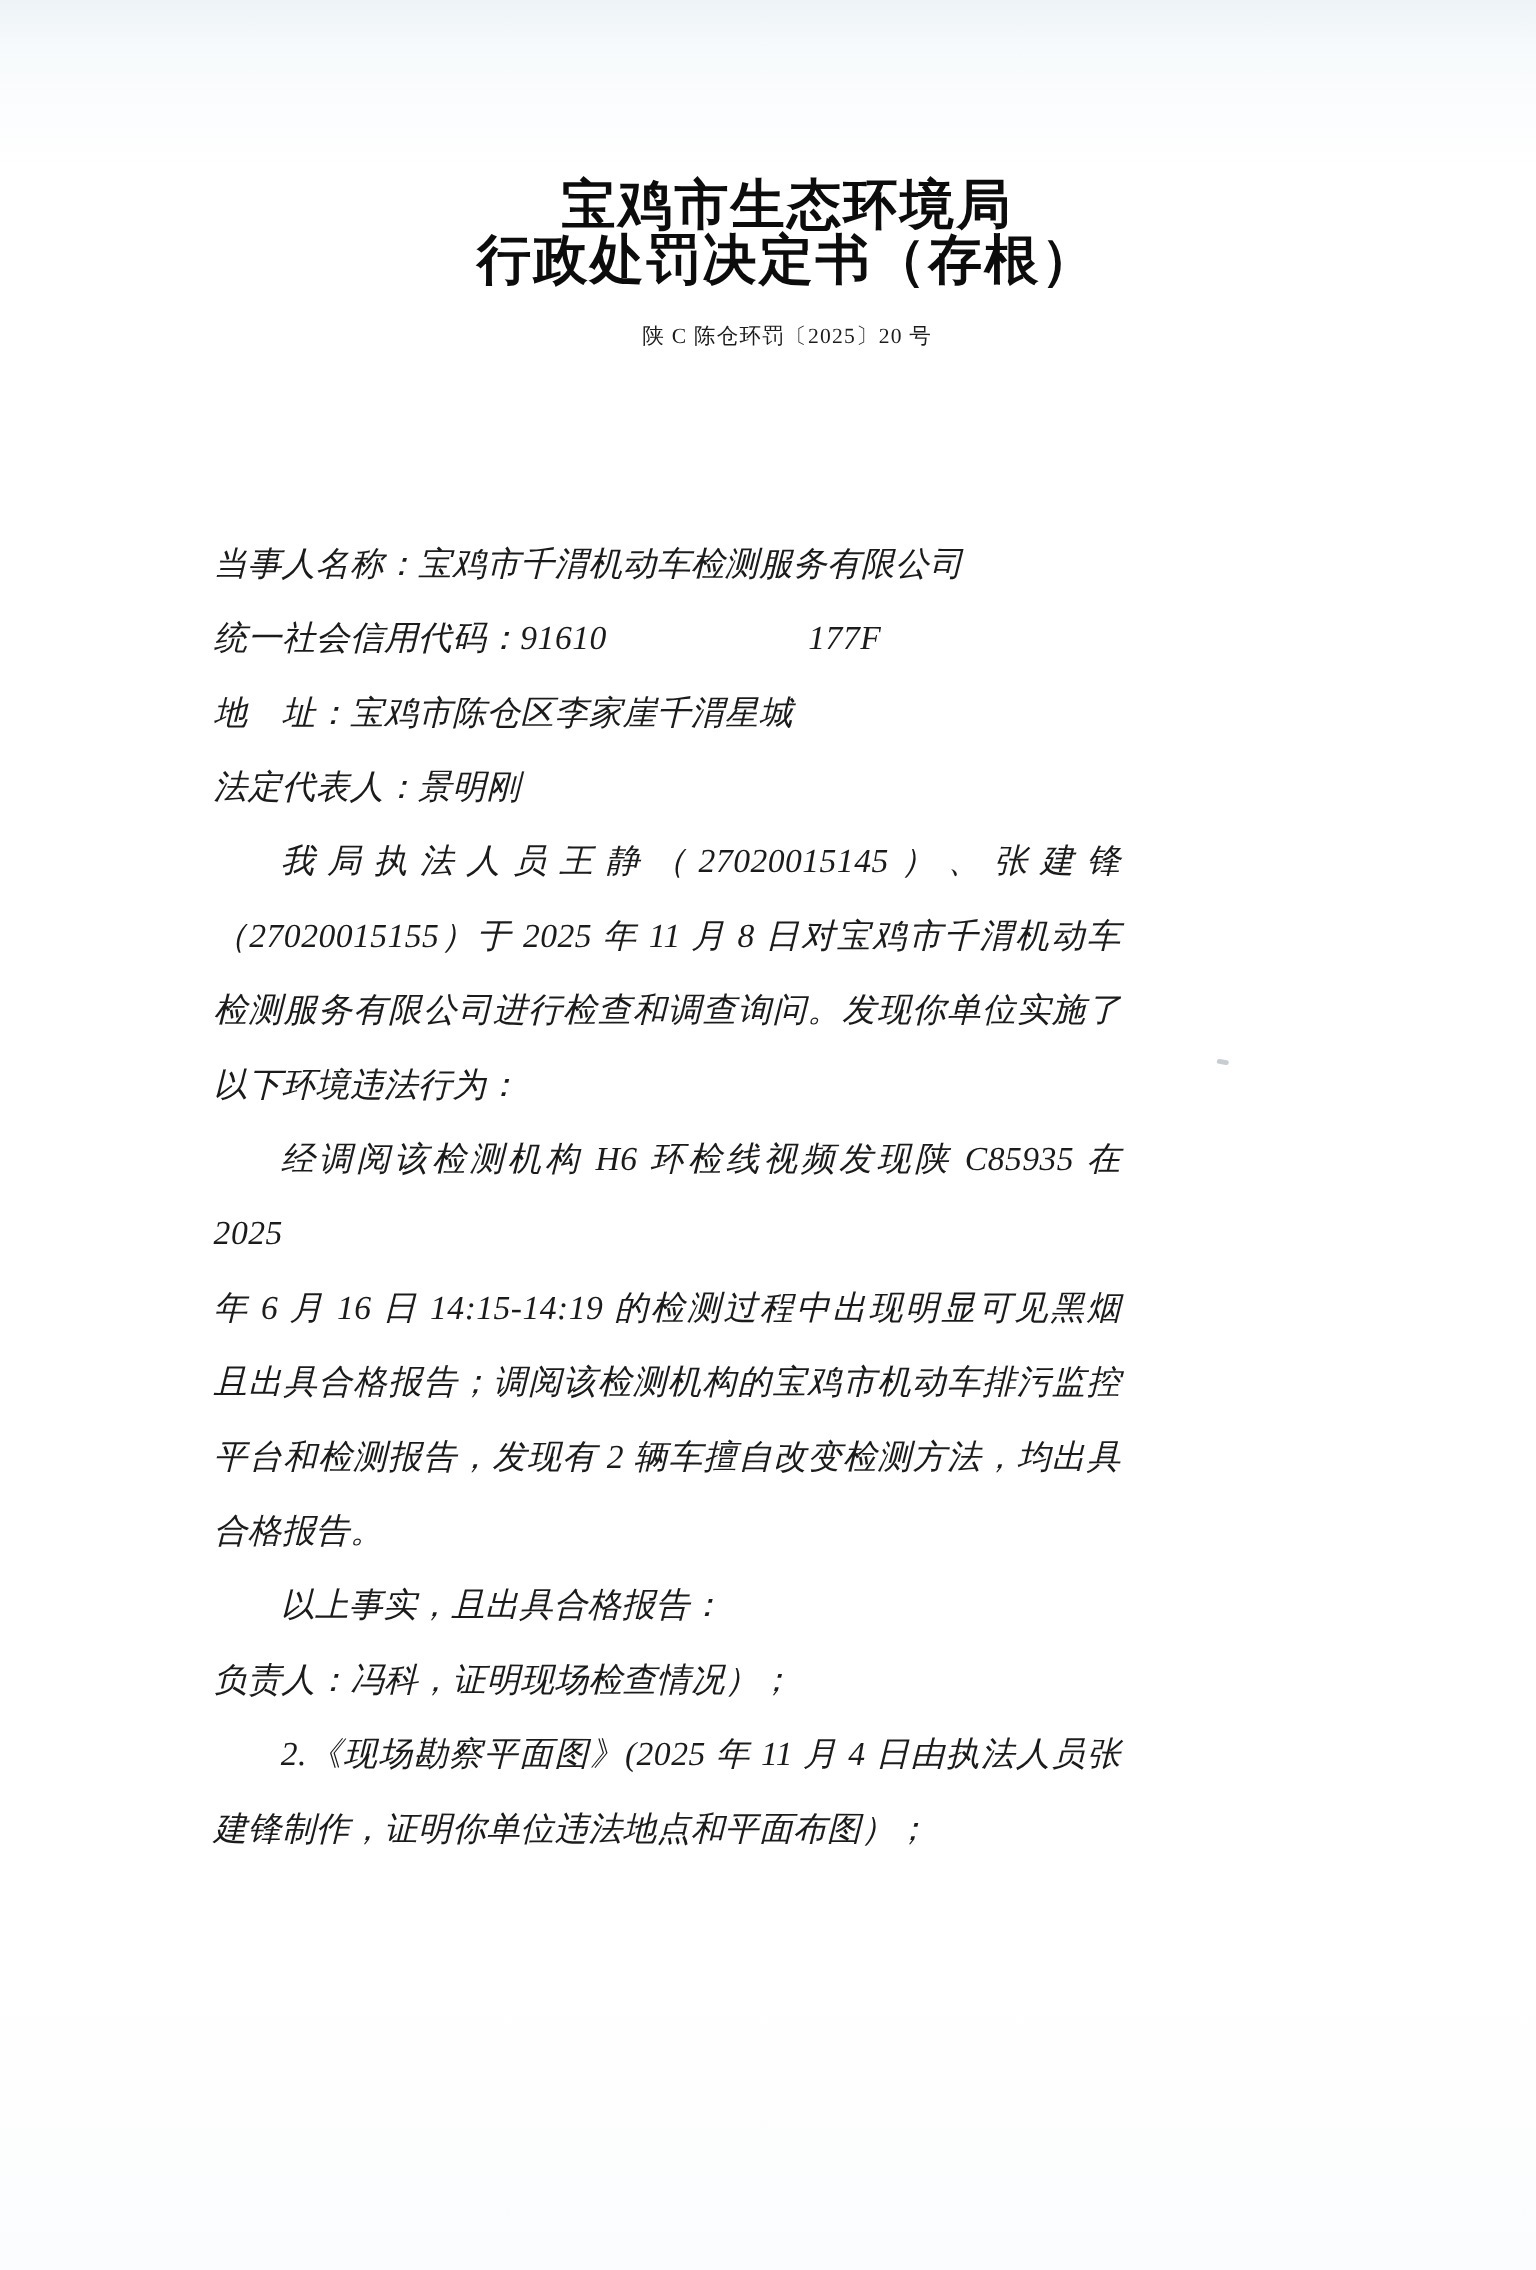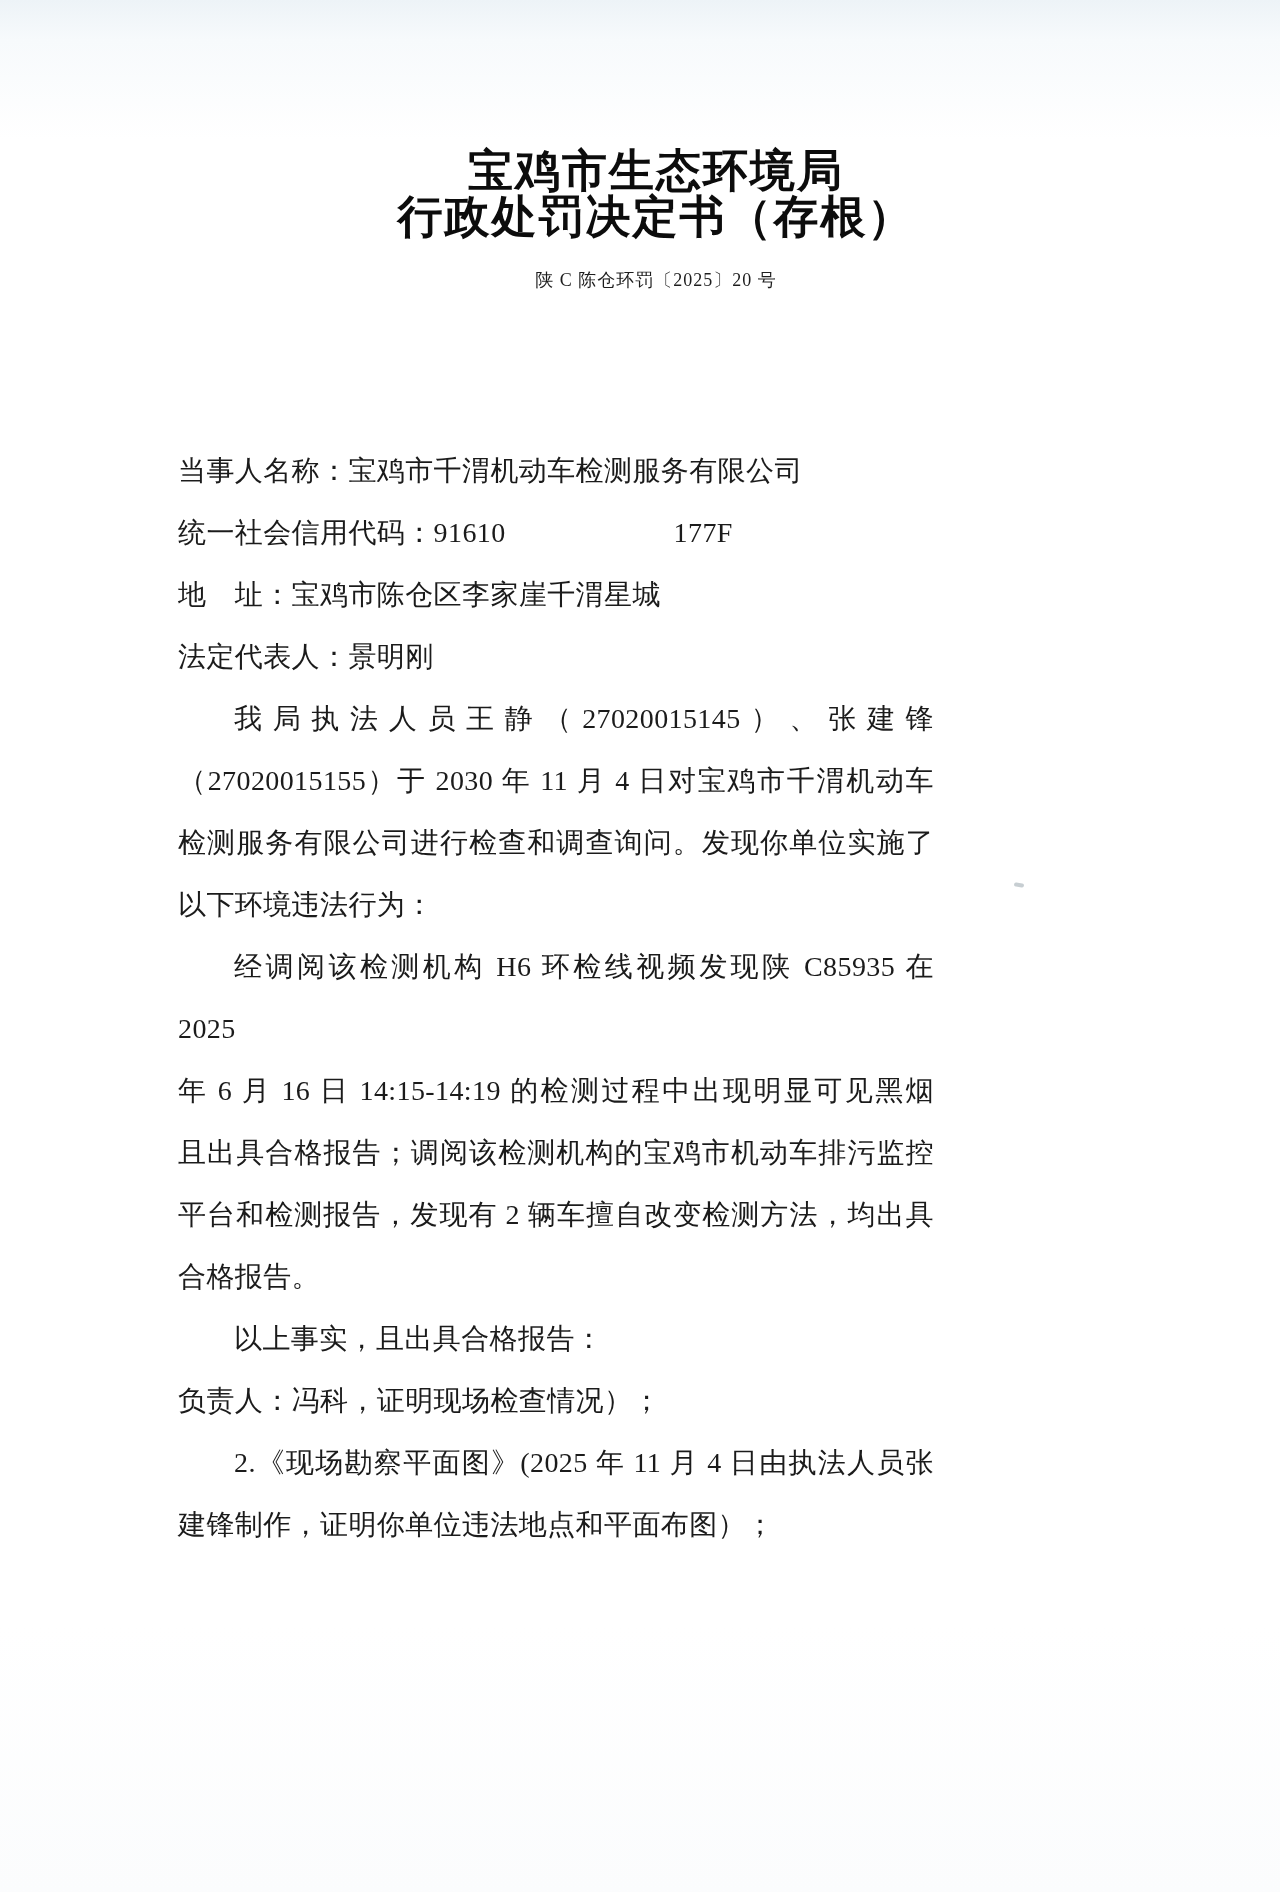--- a/index.html
+++ b/index.html
@@ -46,20 +46,21 @@
     width: 756px;
     font-family: "Liberation Serif", serif;
     font-size: 28px;
     color: #1b1b1b;
     letter-spacing: 0.4px;
   }
   .doc-line {
     min-height: 62px;
     line-height: 62px;
     white-space: pre-wrap;
+    font-style: italic;
   }
   .just { text-align: justify; text-align-last: justify; }
   .ind  { text-indent: 56px; }
   .redact-gap { display: inline-block; width: 168px; height: 1px; }
   .artifact {
     position: absolute;
     left: 1014px;
     top: 883px;
     width: 10px;
     height: 4px;
@@ -80,21 +81,21 @@
 
   <div class="body-block">
     <div class="doc-line">当事人名称：宝鸡市千渭机动车检测服务有限公司</div>
 
     <div class="doc-line"><span>统一社会信用代码：</span><span>91610</span><span class="redact-gap"></span><span>177F</span></div>
 
     <div class="doc-line">地　址：宝鸡市陈仓区李家崖千渭星城</div>
     <div class="doc-line">法定代表人：景明刚</div>
 
     <div class="doc-line ind just">我局执法人员王静（27020015145）、张建锋</div>
-    <div class="doc-line just">（27020015155）于 2030 年 11 月 4 日对宝鸡市千渭机动车</div>
+    <div class="doc-line just">（27020015155）于 2025 年 11 月 8 日对宝鸡市千渭机动车</div>
     <div class="doc-line just">检测服务有限公司进行检查和调查询问。发现你单位实施了</div>
     <div class="doc-line">以下环境违法行为：</div>
 
     <div class="doc-line ind just">经调阅该检测机构 H6 环检线视频发现陕 C85935 在 2025</div>
     <div class="doc-line just">年 6 月 16 日 14:15-14:19 的检测过程中出现明显可见黑烟</div>
     <div class="doc-line just">且出具合格报告；调阅该检测机构的宝鸡市机动车排污监控</div>
     <div class="doc-line just">平台和检测报告，发现有 2 辆车擅自改变检测方法，均出具</div>
     <div class="doc-line">合格报告。</div>
 
     <div class="doc-line ind">以上事实，且出具合格报告：</div>

